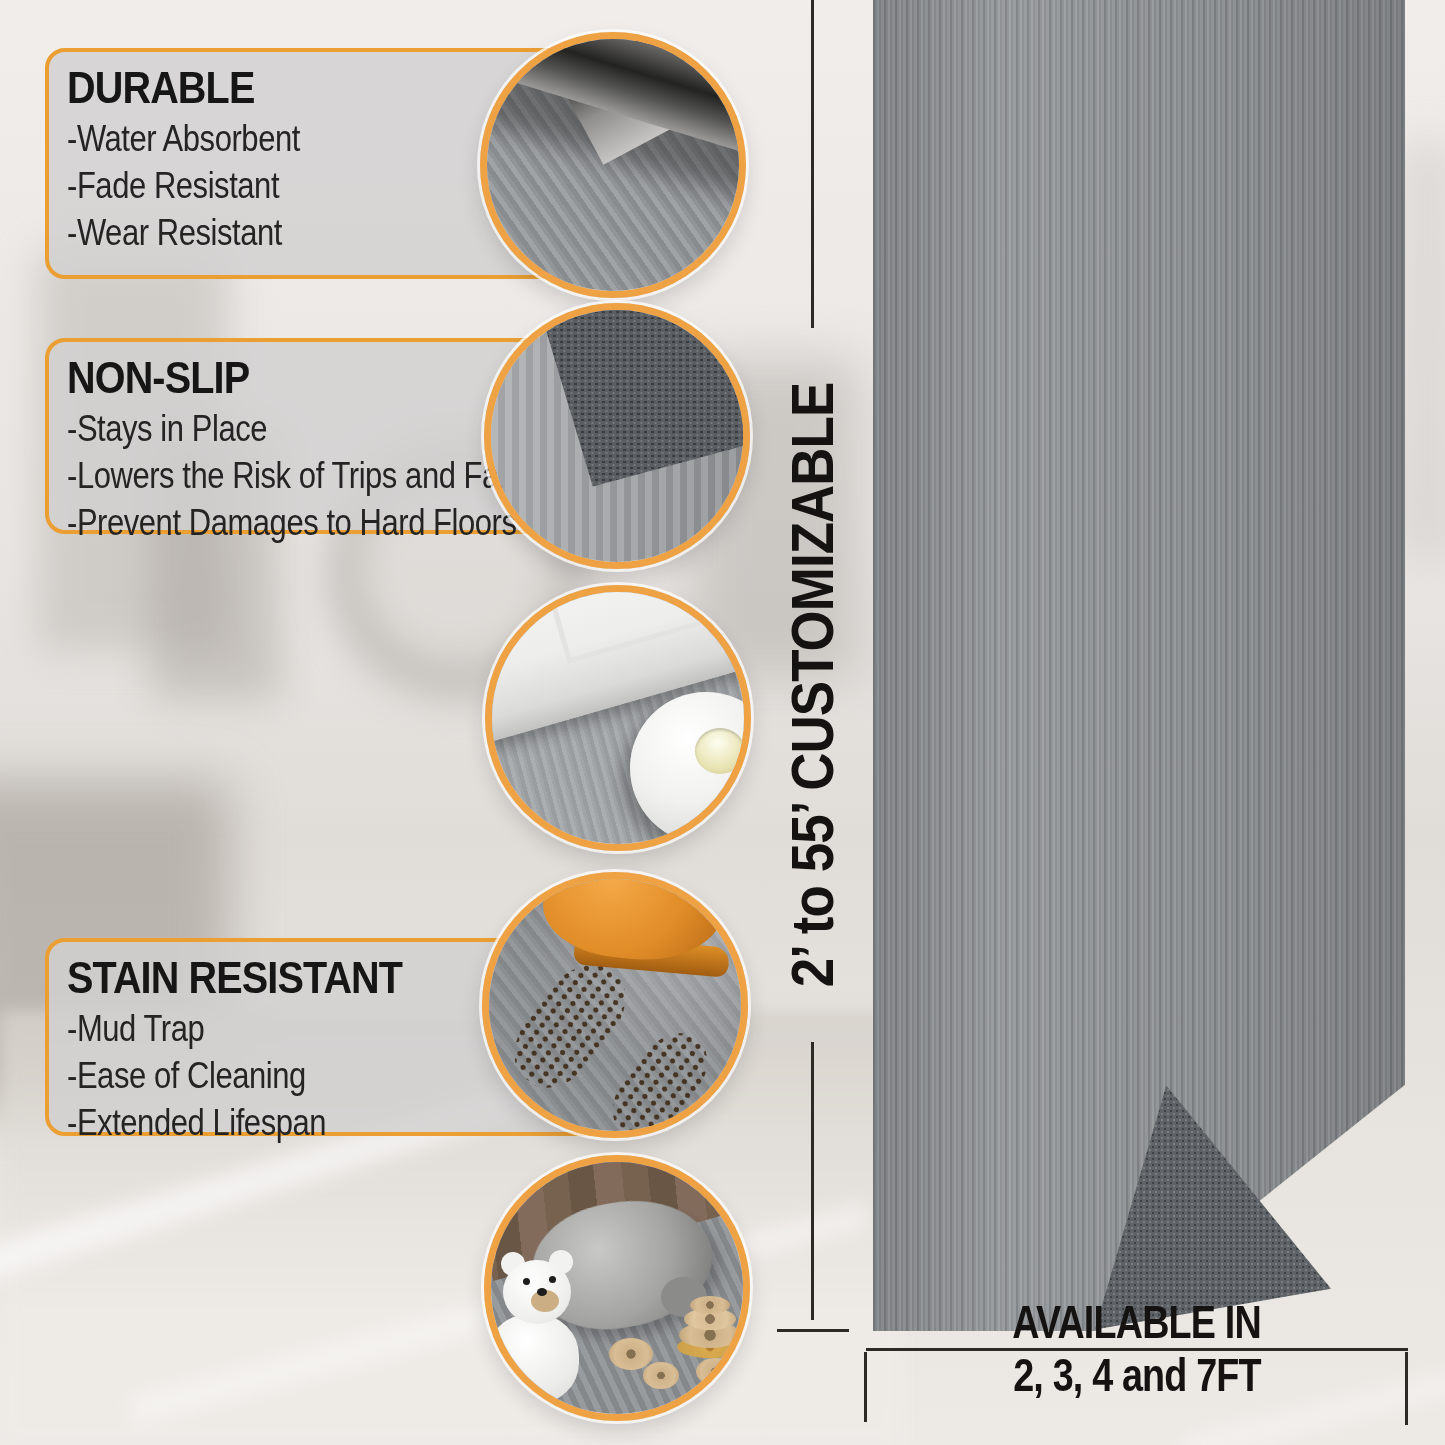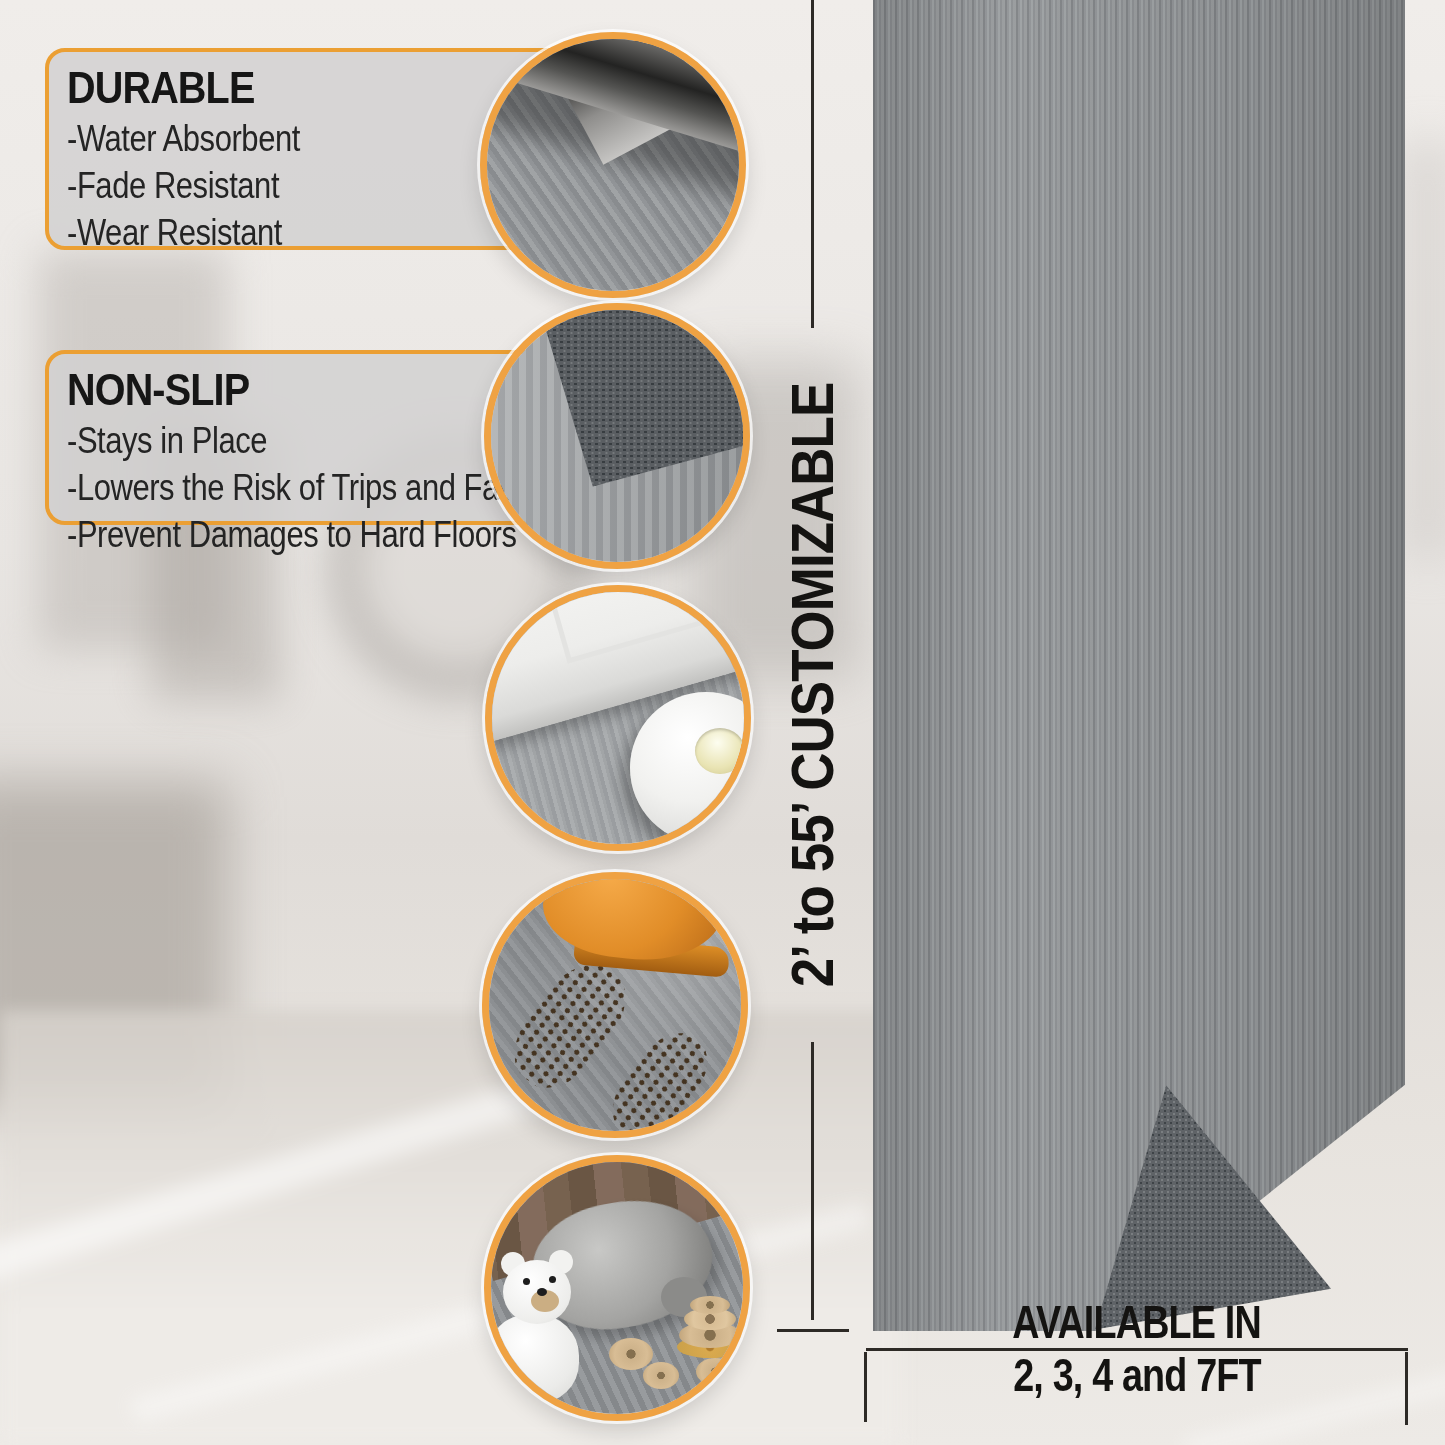--- a/index.html
+++ b/index.html
@@ -145,31 +145,37 @@
   <div class="dimline vtick"></div>
 
   <div class="dimline htick-l"></div>
   <div class="dimline htick-r"></div>
   <div class="abs hdim">
     <span class="l1">AVAILABLE IN</span>
     <div class="sep"></div>
     <span class="l2">2, 3, 4 and 7FT</span>
   </div>
 
-  <div class="fbox" style="top:48px;height:202px;">
+  <div class="fbox" style="top:48px;height:231px;">
     <div class="ftitle">DURABLE</div>
     <div class="fitem">-Water Absorbent</div>
     <div class="fitem">-Fade Resistant</div>
     <div class="fitem">-Wear Resistant</div>
   </div>
-  <div class="fbox" style="top:350px;height:175px;">
+  <div class="fbox" style="top:338px;height:196px;">
     <div class="ftitle">NON-SLIP</div>
     <div class="fitem">-Stays in Place</div>
     <div class="fitem">-Lowers the Risk of Trips and Falls</div>
     <div class="fitem">-Prevent Damages to Hard Floors</div>
+  </div>
+  <div class="fbox" style="top:938px;height:198px;">
+    <div class="ftitle">STAIN RESISTANT</div>
+    <div class="fitem">-Mud Trap</div>
+    <div class="fitem">-Ease of Cleaning</div>
+    <div class="fitem">-Extended Lifespan</div>
   </div>
 
   <div class="circle" style="left:480px;top:32px;">
     <div class="fill c1-mat"></div>
     <div class="abs c1-shade"></div>
     <div class="abs c1-metal-b"></div>
     <div class="abs c1-metal-a"></div>
   </div>
 
   <div class="circle" style="left:484px;top:303px;">

